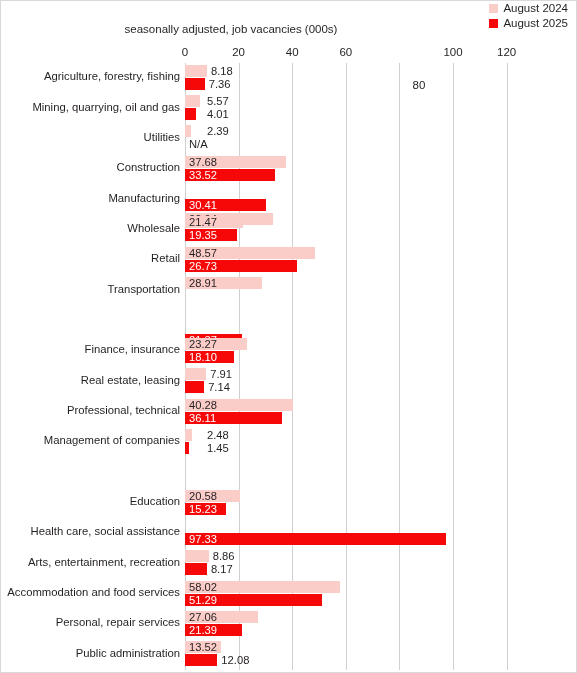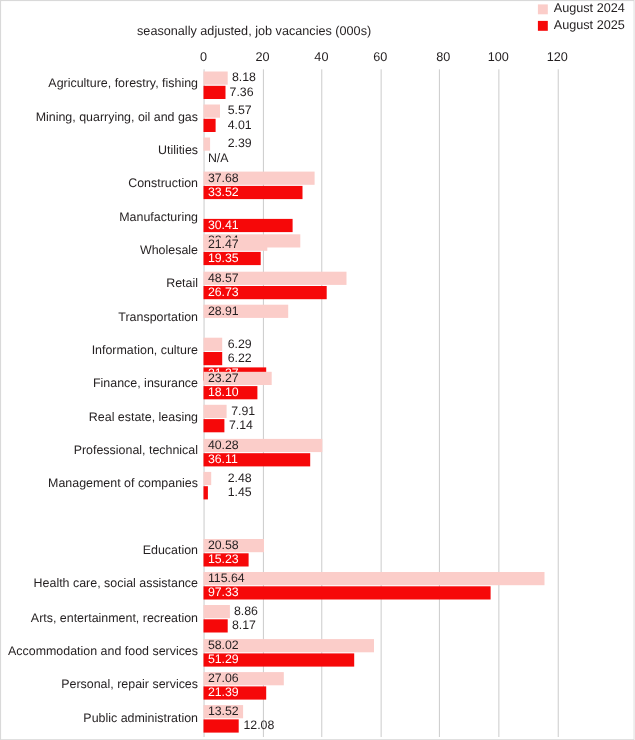--- a/index.html
+++ b/index.html
@@ -159,21 +159,21 @@
         <span class="legend-swatch" style="background: rgb(246, 8, 9);"></span>
         <span class="legend-label">August 2025</span>
       </div>
     </div>
 
   <div id="axis-labels">
       <span class="tick-label" style="left: 184px;">0</span>
       <span class="tick-label" style="left: 237.6px;">20</span>
       <span class="tick-label" style="left: 291.2px;">40</span>
       <span class="tick-label" style="left: 344.8px;">60</span>
-      <span class="tick-label" style="left: 402px;">80</span>
+      <span class="tick-label" style="left: 418px; margin-top: 33px;">80</span>
       <span class="tick-label" style="left: 452px;">100</span>
       <span class="tick-label" style="left: 505.6px;">120</span>
     </div>
 
   <div id="plot">
       <div class="gridline" style="left: 0px;"></div>
       <div class="gridline" style="left: 53.6px;"></div>
       <div class="gridline" style="left: 107.2px;"></div>
       <div class="gridline" style="left: 160.8px;"></div>
       <div class="gridline" style="left: 214.4px;"></div>
@@ -259,31 +259,20 @@
         <div class="cat-label" style="top: 7.175px;">Transportation</div>
         <div class="bar-wrap" style="top: 1.675px;">
           <div class="bar" style="width: 77.4788px; background: rgb(251, 205, 201);"></div>
           <span class="bar-value inside" style="color: rgb(35, 31, 32); left: 4px; text-align: right;">28.91</span>
         </div>
         <div class="bar-wrap" style="top: 14.675px; margin-top: 44px;">
           <div class="bar" style="width: 57.2716px; background: rgb(246, 8, 9);"></div>
           <span class="bar-value inside" style="color: rgb(255, 255, 255); left: 4px;">21.37</span>
         </div>
       </div>
-      <div class="row" style="top: 242.8px; height: 30.35px;">
-        <div class="cat-label" style="top: 7.175px;">Information, culture</div>
-        <div class="bar-wrap" style="top: 1.675px;">
-          <div class="bar" style="width: 16.8572px; background: rgb(251, 205, 201);"></div>
-          <span class="bar-value outside" style="color: rgb(35, 31, 32); left: 22px;">6.29</span>
-        </div>
-        <div class="bar-wrap" style="top: 14.675px;">
-          <div class="bar" style="width: 16.6696px; background: rgb(246, 8, 9);"></div>
-          <span class="bar-value outside" style="color: rgb(35, 31, 32); left: 22px;">6.22</span>
-        </div>
-      </div>
       <div class="row" style="top: 273.15px; height: 30.35px;">
         <div class="cat-label" style="top: 7.175px;">Finance, insurance</div>
         <div class="bar-wrap" style="top: 1.675px;">
           <div class="bar" style="width: 62.3636px; background: rgb(251, 205, 201);"></div>
           <span class="bar-value inside" style="color: rgb(35, 31, 32); left: 4px;">23.27</span>
         </div>
         <div class="bar-wrap" style="top: 14.675px;">
           <div class="bar" style="width: 48.508px; background: rgb(246, 8, 9);"></div>
           <span class="bar-value inside" style="color: rgb(255, 255, 255); left: 4px;">18.10</span>
         </div>
@@ -327,24 +316,20 @@
           <div class="bar" style="width: 55.1544px; background: rgb(251, 205, 201);"></div>
           <span class="bar-value inside" style="color: rgb(35, 31, 32); left: 4px;">20.58</span>
         </div>
         <div class="bar-wrap" style="top: 14.675px;">
           <div class="bar" style="width: 40.8164px; background: rgb(246, 8, 9);"></div>
           <span class="bar-value inside" style="color: rgb(255, 255, 255); left: 4px;">15.23</span>
         </div>
       </div>
       <div class="row" style="top: 455.25px; height: 30.35px;">
         <div class="cat-label" style="top: 7.175px;">Health care, social assistance</div>
-        <div class="bar-wrap" style="top: 1.675px;">
-          <div class="bar" style="width: 309.915px; background: rgb(251, 205, 201);"></div>
-          <span class="bar-value inside" style="color: rgb(35, 31, 32); left: 4px;">115.64</span>
-        </div>
         <div class="bar-wrap" style="top: 14.675px;">
           <div class="bar" style="width: 260.844px; background: rgb(246, 8, 9);"></div>
           <span class="bar-value inside" style="color: rgb(255, 255, 255); left: 4px;">97.33</span>
         </div>
       </div>
       <div class="row" style="top: 485.6px; height: 30.35px;">
         <div class="cat-label" style="top: 7.175px;">Arts, entertainment, recreation</div>
         <div class="bar-wrap" style="top: 1.675px;">
           <div class="bar" style="width: 23.7448px; background: rgb(251, 205, 201);"></div>
           <span class="bar-value outside" style="color: rgb(35, 31, 32); left: 27.7448px;">8.86</span>

